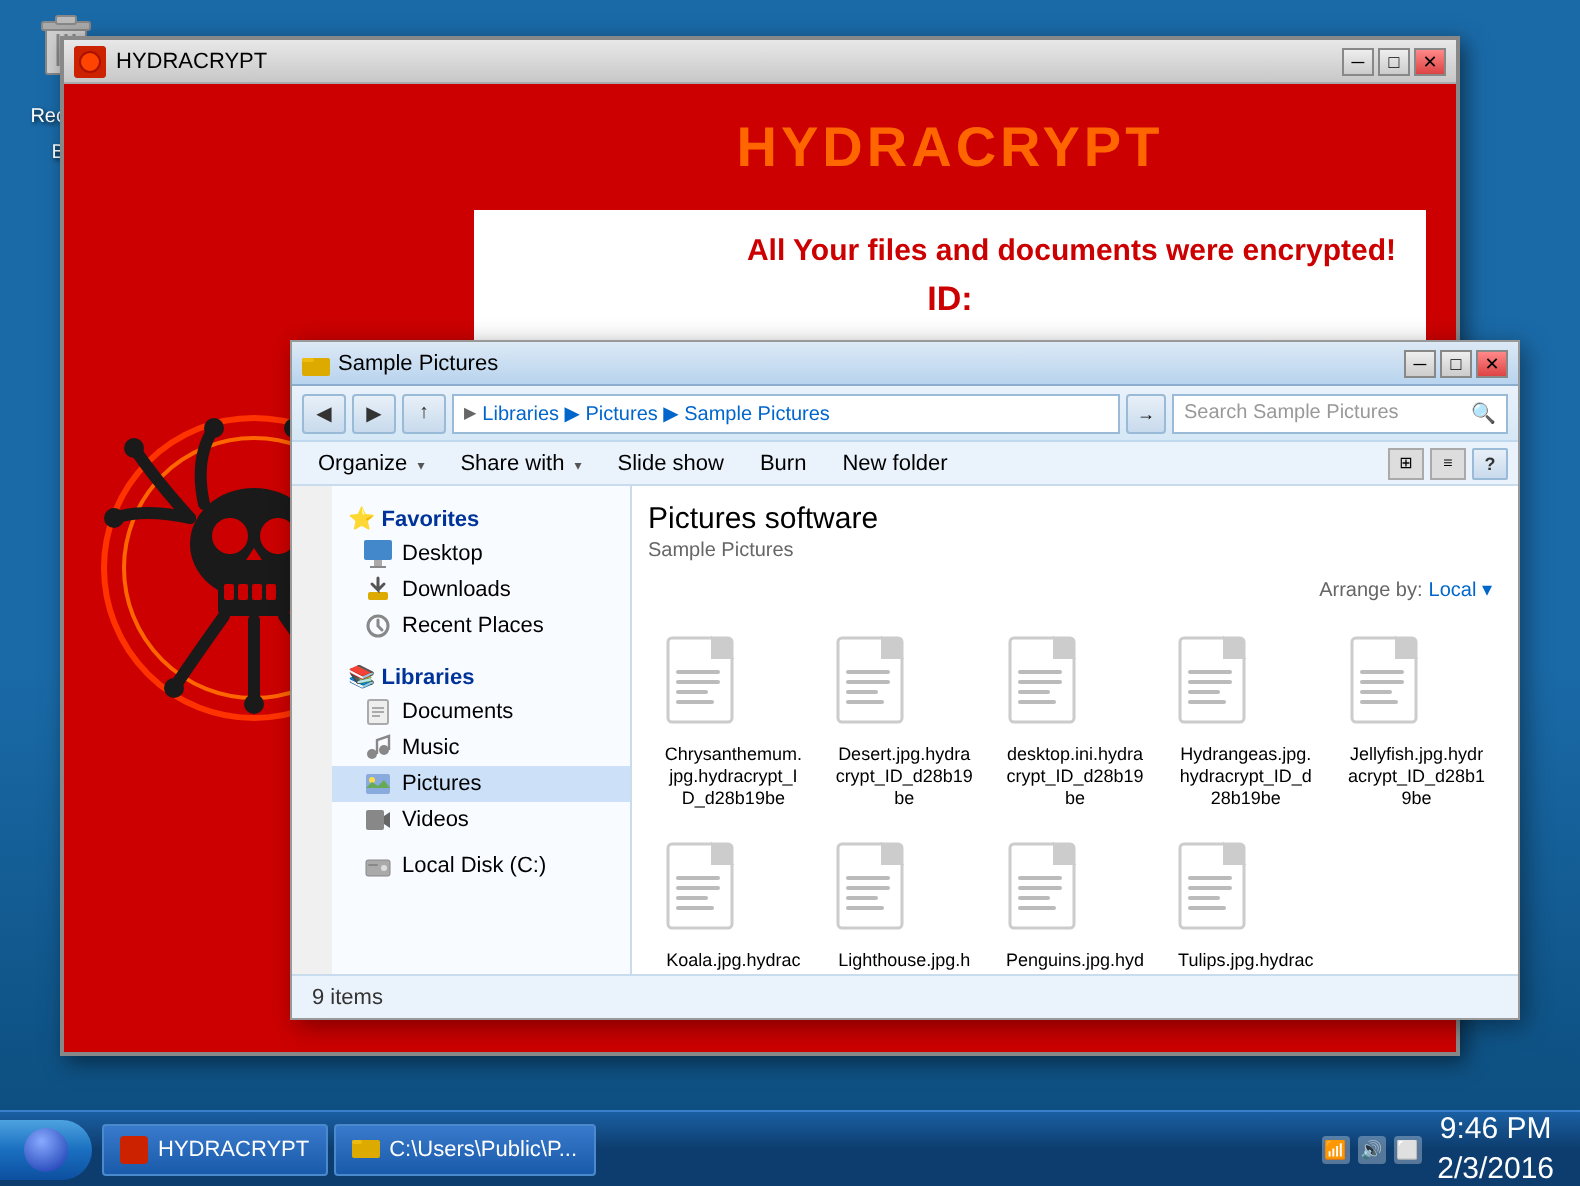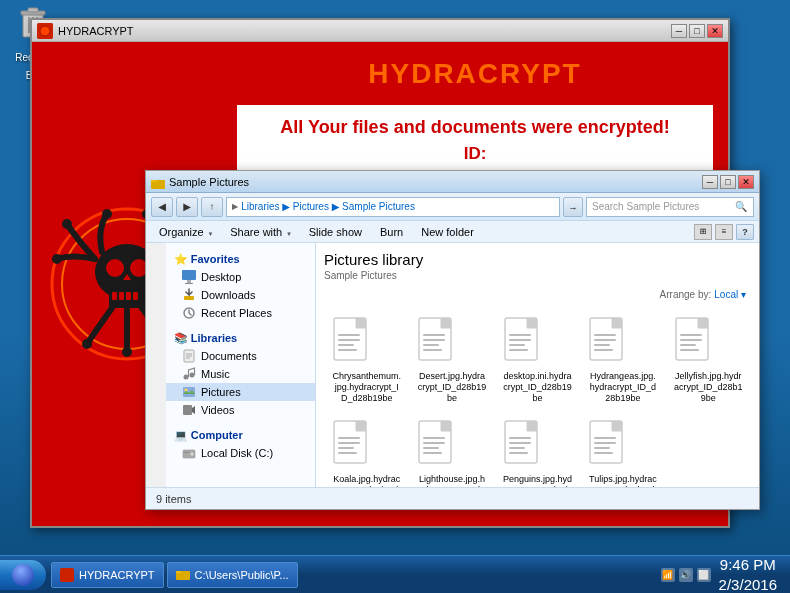--- a/index.html
+++ b/index.html
@@ -122,23 +122,23 @@
       margin-bottom: 8px;
       letter-spacing: 2px;
     }
     .hydracrypt-white-box {
       background: white;
       padding: 10px 15px;
       margin-bottom: 10px;
     }
     .encrypted-text {
       color: #cc0000;
-      font-size: 18px;
+      font-size: 15px;
       font-weight: bold;
-      text-align: center;
+      text-align: right;
       line-height: 1.4;
     }
     .id-text {
       color: #cc0000;
       font-size: 17px;
       font-weight: bold;
       text-align: center;
     }
     .body-text {
       color: white;
@@ -673,33 +673,32 @@
           <span>Pictures</span>
         </div>
         <div class="sidebar-item-row">
           <svg width="14" height="14" viewBox="0 0 14 14">
               <rect x="1" y="2" width="9" height="10" rx="1" fill="#888"></rect>
               <path d="M10 5 L13 3 L13 11 L10 9 Z" fill="#666"></path>
             </svg>
           <span>Videos</span>
         </div>
         <div style="height:5px;"></div>
-        <div class="sidebar-section-label">💻 Computer</div>
         <div class="sidebar-item-row">
           <svg width="14" height="14" viewBox="0 0 14 14">
               <rect x="1" y="4" width="12" height="8" rx="1" fill="#aaa" stroke="#888" stroke-width="0.5"></rect>
               <circle cx="10" cy="8" r="1.5" fill="#ddd"></circle>
               <rect x="2" y="6" width="5" height="1" rx="0.5" fill="#888"></rect>
             </svg>
           <span>Local Disk (C:)</span>
         </div>
       </div>
 
       <div class="explorer-main">
-        <div class="library-title">Pictures library</div>
+        <div class="library-title">Pictures software</div>
         <div class="library-subtitle">Sample Pictures</div>
         <div class="arrange-bar">
           <span class="arrange-label">Arrange by:</span>
           <span class="arrange-value">
             <span>Local</span>
             <span> ▾</span>
           </span>
         </div>
         <div class="files-grid">
 

